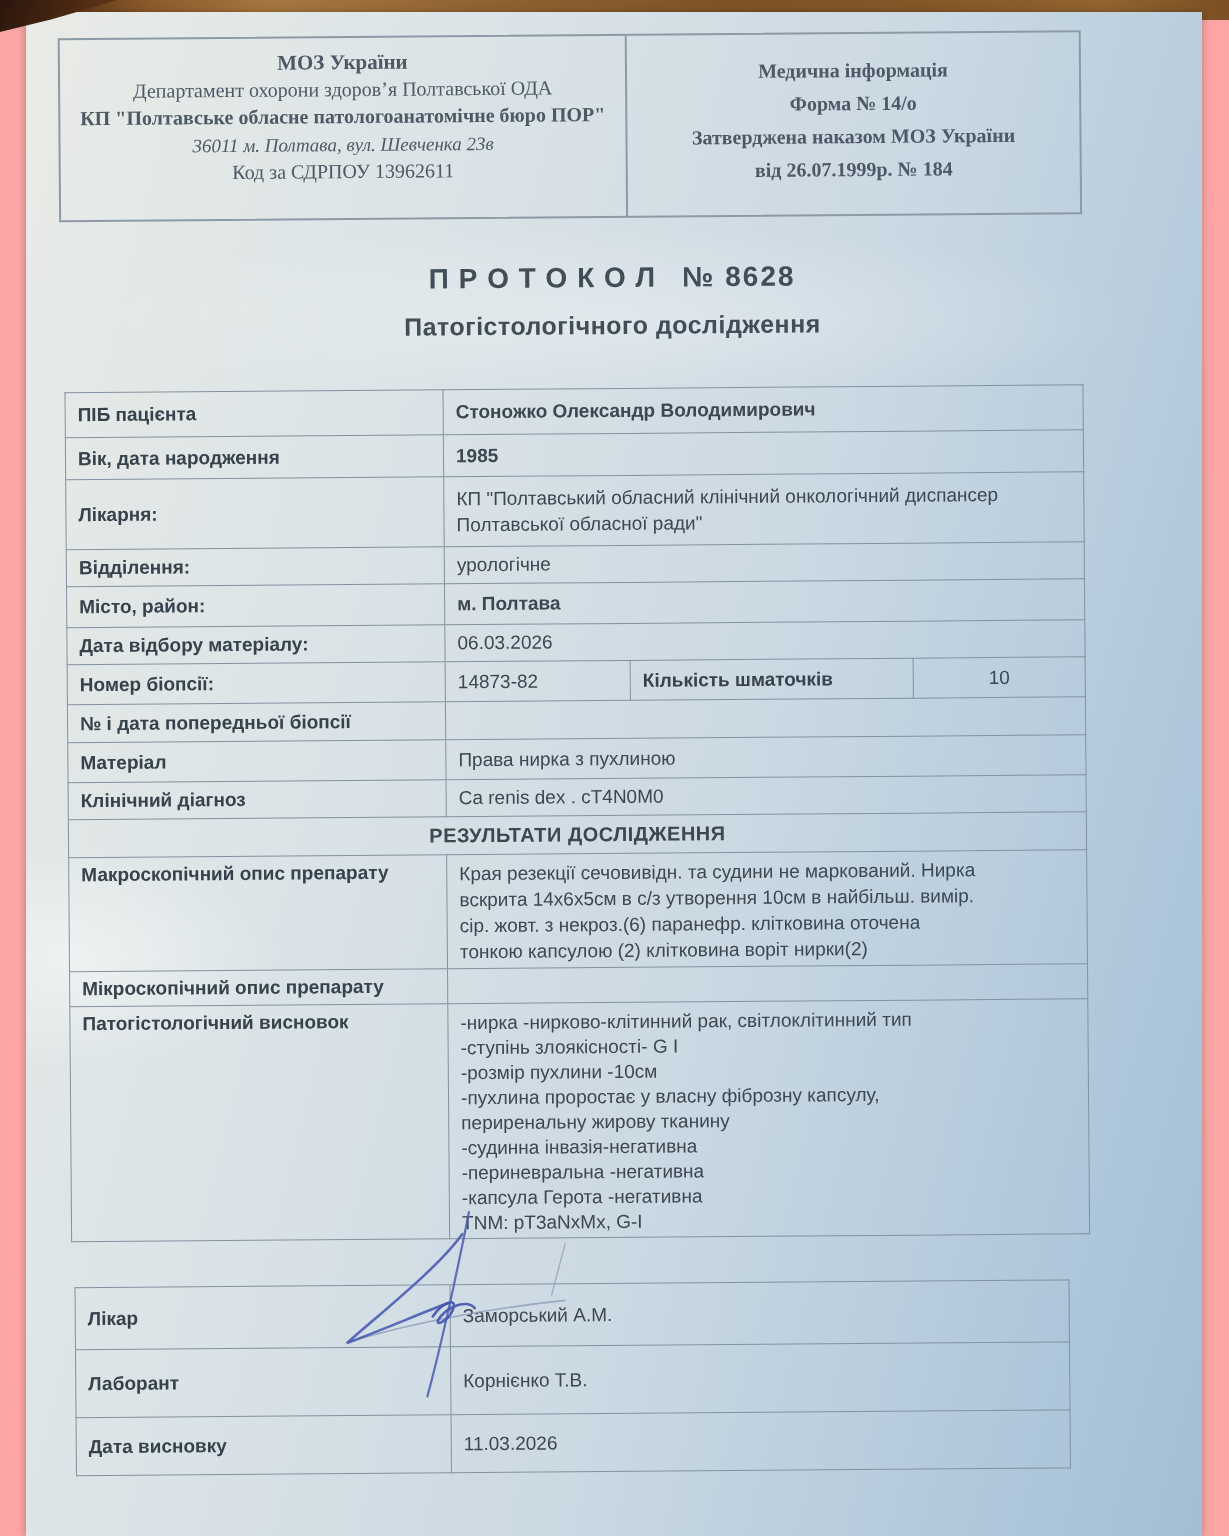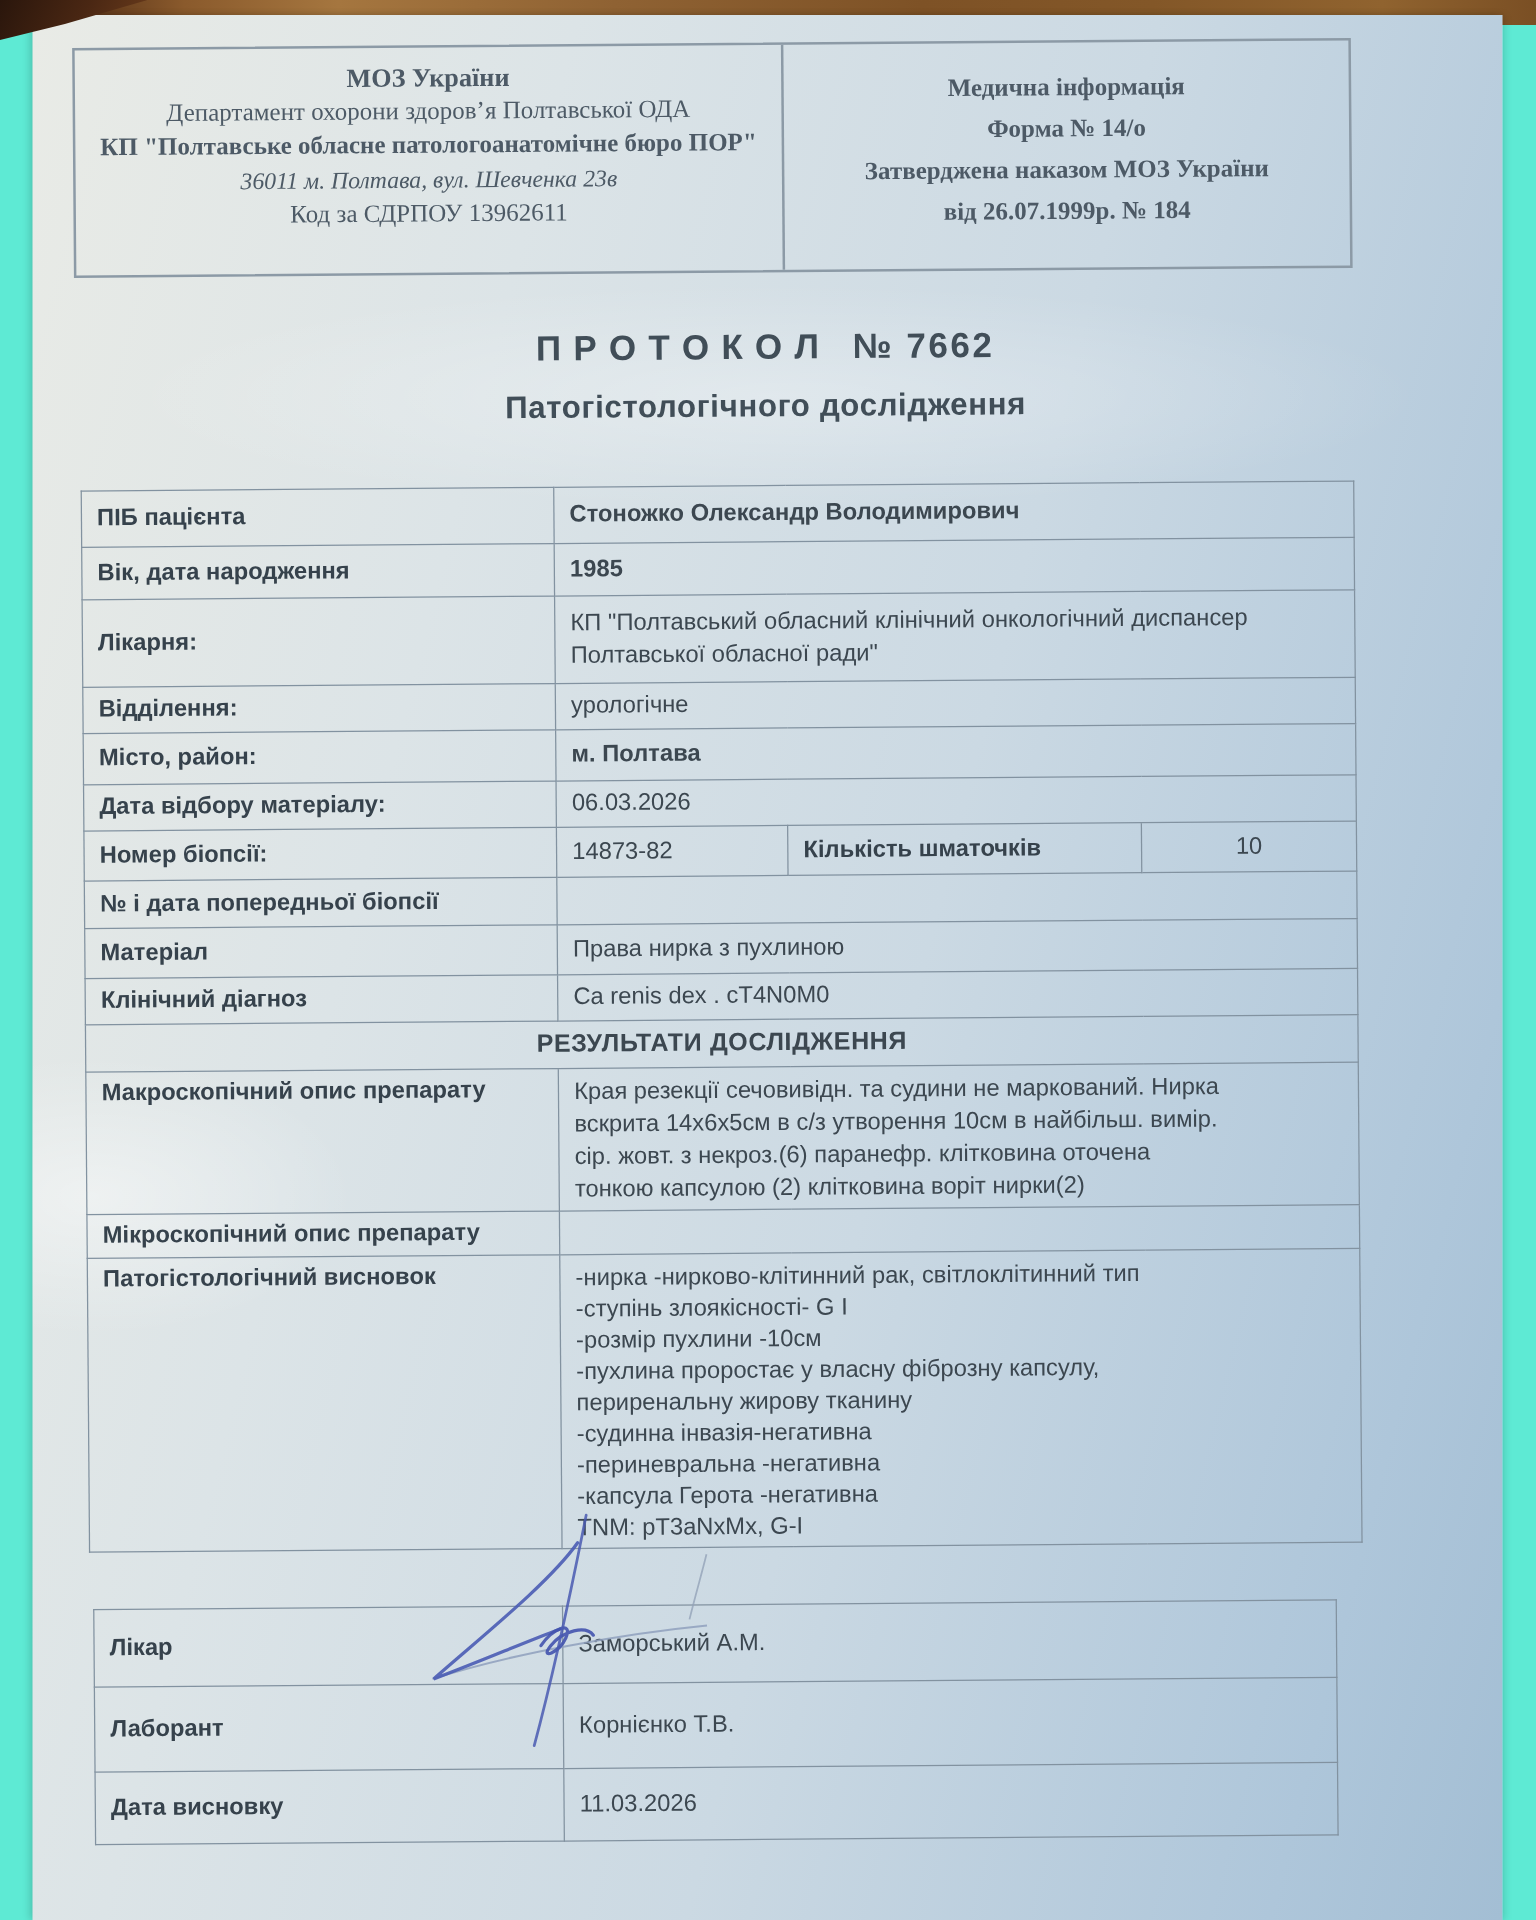--- a/index.html
+++ b/index.html
@@ -1,16 +1,16 @@
 <!DOCTYPE html>
 <html><head>
 <meta charset="utf-8">
 <style>
   html,body{margin:0;padding:0;}
-  .scene{position:relative;width:1229px;height:1536px;background:#5eead4;overflow:hidden;
+  .scene{position:relative;width:1229px;height:1536px;background:#fca5a5;overflow:hidden;
          font-family:"Liberation Sans",sans-serif;text-decoration:underline;}
   .wood{position:absolute;top:0;left:0;width:100%;height:20px;
         background:linear-gradient(to right,#241209 0%,#502c15 4%,#8a5a2c 12%,#a5763f 22%,#8f6233 40%,#7e5226 60%,#835728 75%,#90632f 90%,#7a4f24 100%);}
   .paper{position:absolute;left:26px;right:27px;top:12px;bottom:0;
          background:linear-gradient(104deg,#e9ebe6 0%,#dce4e7 28%,#cbd9e3 58%,#aec6da 88%,#a3bed4 100%);
          box-shadow:-3px 0 6px rgba(0,0,0,.14),3px 0 6px rgba(0,0,0,.12);}
   .paper::after{content:"";position:absolute;inset:0;pointer-events:none;
          background:radial-gradient(ellipse 300px 160px at 4% 62%,rgba(255,255,255,.45),rgba(255,255,255,0) 70%),
                     radial-gradient(ellipse 700px 120px at 50% 20%,rgba(255,255,255,.30),rgba(255,255,255,0) 75%);}
   .corner{position:absolute;top:0;left:0;width:118px;height:32px;z-index:6;
@@ -74,21 +74,21 @@
       <div class="hdr-right">
         <div>Медична інформація</div>
         <div>Форма № 14/о</div>
         <div>Затверджена наказом МОЗ України</div>
         <div>від 26.07.1999р. № 184</div>
       </div>
     </div>
 
     <div class="title">
       <div class="title-main">
-        <span>П Р О Т О К О Л</span><span class="title-num">№ 7662</span>
+        <span>П Р О Т О К О Л</span><span class="title-num">№ 8628</span>
       </div>
       <div class="title-sub">Патогістологічного дослідження</div>
     </div>
 
     <table class="tbl">
       <colgroup>
           <col style="width:378px">
           <col style="width:185px">
           <col style="width:283px">
           <col style="width:172px">

